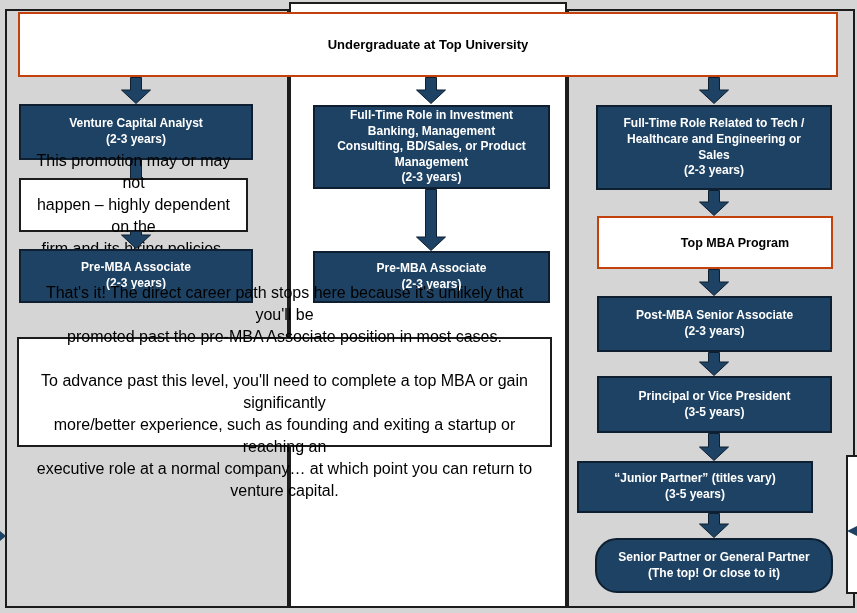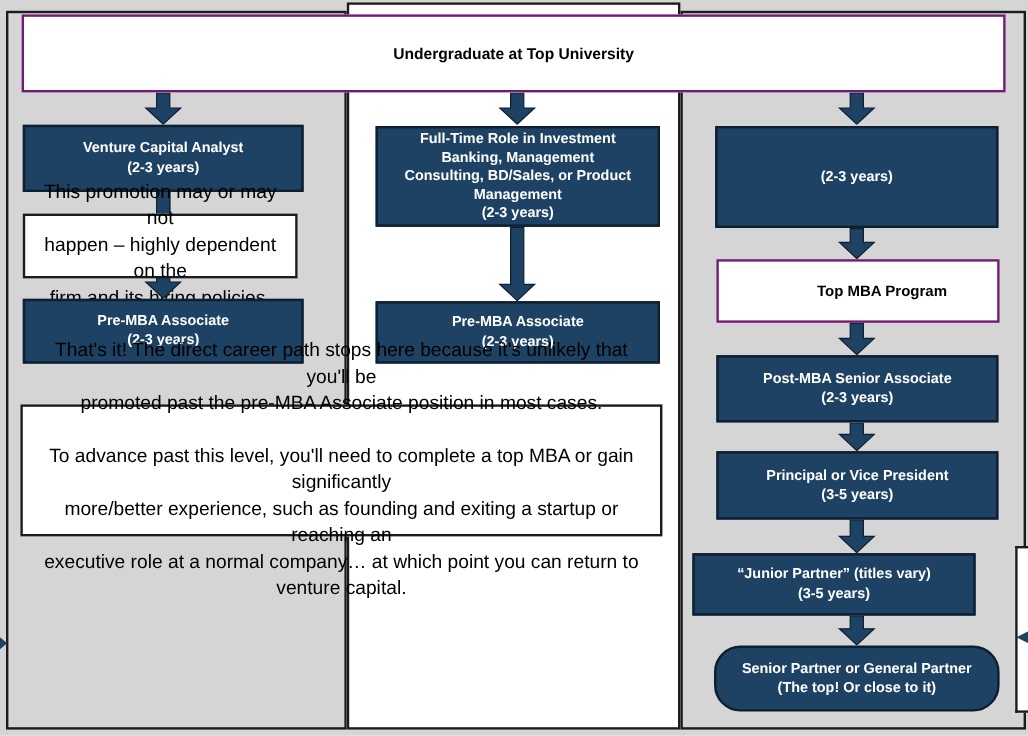--- a/index.html
+++ b/index.html
@@ -13,21 +13,21 @@
   .box{
     position:absolute;box-sizing:border-box;display:flex;flex-direction:column;
     justify-content:center;align-items:center;text-align:center;
   }
   .node{
     background:#1e4263;border:2px solid #0d1f31;color:#ffffff;
     font-weight:bold;font-size:12px;line-height:1.3;padding:2px 8px;
   }
   .node .title{white-space:pre-line;}
   .milestone{
-    background:#ffffff;border:2px solid #701a75;color:#000000;
+    background:#ffffff;border:2px solid #c2410c;color:#000000;
     font-weight:bold;font-size:12.5px;
   }
   .notebox{
     background:#ffffff;border:2px solid #1c1c1c;color:#000000;
     font-size:16px;line-height:1.38;white-space:pre-line;padding:4px 8px;
   }
   .arrow{position:absolute;display:block;}
   .stem{position:absolute;background:#1e4263;border:1px solid #0d1f31;box-sizing:border-box;}
   .edge-stub-left{
     position:absolute;left:0;top:531px;width:0;height:0;
@@ -109,20 +109,23 @@
   <div class="box notebox" style="left:17px;top:337px;width:535px;height:110px;">
     <span>That's it! The direct career path stops here because it's unlikely that you'll be
 promoted past the pre-MBA Associate position in most cases.
 
 To advance past this level, you'll need to complete a top MBA or gain significantly
 more/better experience, such as founding and exiting a startup or reaching an
 executive role at a normal company… at which point you can return to venture capital.</span>
   </div>
 
   <div class="box node" style="left:596px;top:105px;width:236px;height:85px;">
+    <span class="title">Full-Time Role Related to Tech /
+Healthcare and Engineering or
+Sales</span>
     <span>(2-3 years)</span>
   </div>
 
   <svg class="arrow" style="left:697px;top:190px;" width="34" height="26">
     <polygon points="11.5,0.5 22.5,0.5 22.5,12 31.5,12 17,25.5 2.5,12 11.5,12" fill="#1e4263" stroke="#0d1f31" stroke-width="1"></polygon>
   </svg>
 
   <div class="box milestone" style="left:597px;top:216px;width:236px;height:53px;padding-left:40px;">
     <span>Top MBA Program</span>
   </div>

